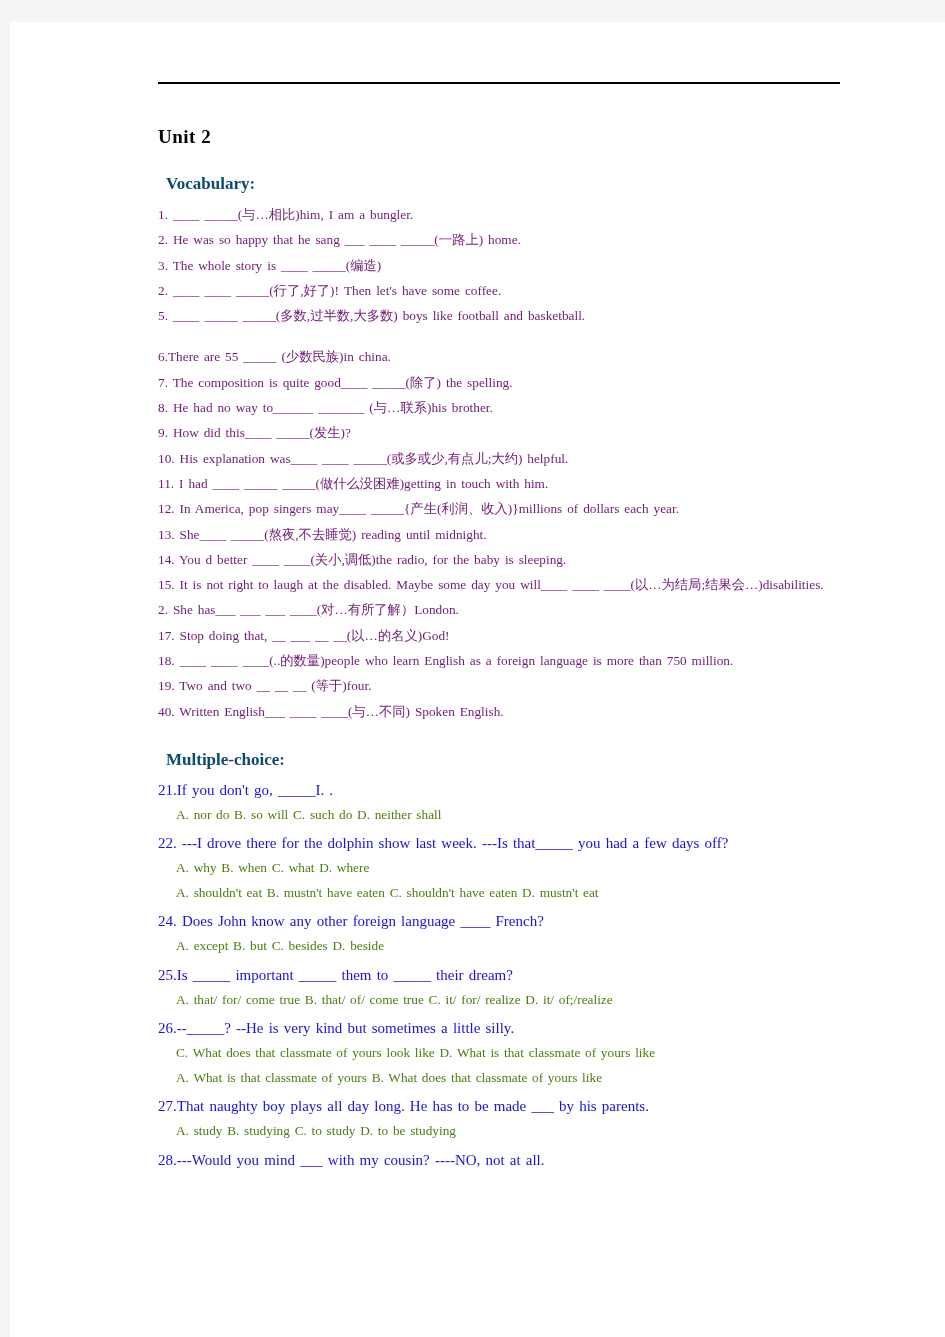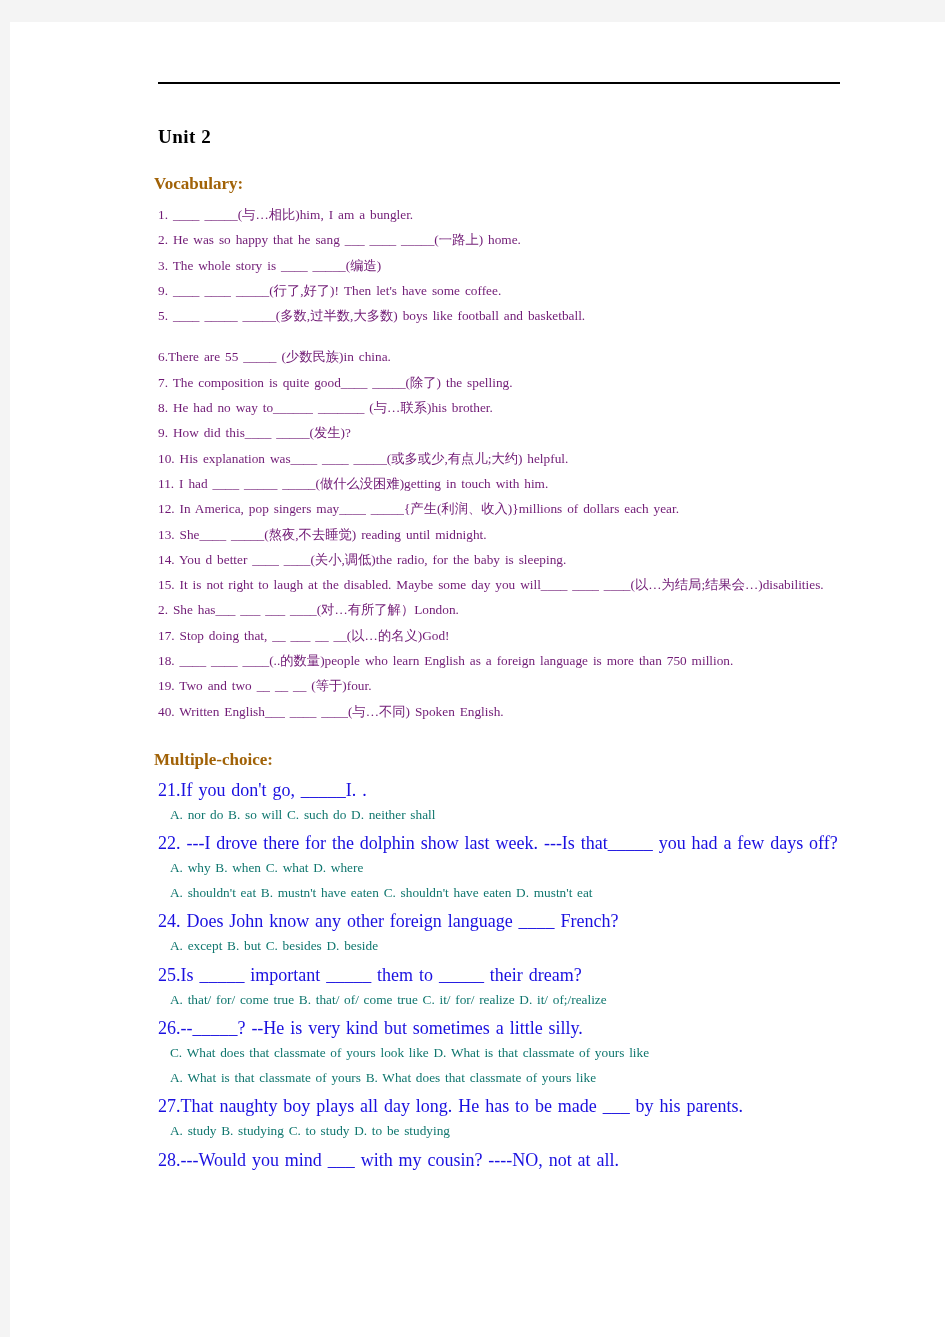--- a/index.html
+++ b/index.html
@@ -36,22 +36,22 @@
   h1.unit-title {
     font-size: 19px;
     font-weight: bold;
     margin: 42px 0 0 8px;
     letter-spacing: 0.5px;
     color: #000;
   }
   h2.section-title {
     font-size: 17px;
     font-weight: bold;
-    margin: 26px 0 8px 4px;
-    color: #a16207;
+    margin: 26px 0 8px 16px;
+    color: #0c4a6e;
   }
   h2.section-title.mc {
     margin-top: 26px;
   }
   .vocab-list {
     margin: 0;
     padding: 0;
     list-style: none;
   }
   .vocab-item {
@@ -69,51 +69,51 @@
     padding-left: 0;
     text-indent: 0;
     margin-top: 16px;
   }
   .mc-list {
     margin: 0;
     padding: 0;
     list-style: none;
   }
   .mc-q {
-    font-size: 18px;
+    font-size: 15px;
     line-height: 24.7px;
     color: #1a10e0;
     margin: 4px 0 0 8px;
     word-spacing: 1.4px;
   }
   .mc-o {
     font-size: 13.3px;
     line-height: 24.7px;
-    color: #0f766e;
-    margin: 0 0 0 20px;
+    color: #4d7c0f;
+    margin: 0 0 0 26px;
     word-spacing: 1.4px;
   }
 </style>
 </head>
 <body>
 
 <div class="page">
   <div class="content">
 
     <div class="top-rule"></div>
 
     <h1 class="unit-title">Unit 2</h1>
 
     <h2 class="section-title">Vocabulary:</h2>
 
     <ul class="vocab-list">
       <li class="vocab-item">1.  ____  _____(与…相比)him, I am a bungler.</li>
       <li class="vocab-item">2. He was so happy that he sang ___ ____ _____(一路上) home.</li>
       <li class="vocab-item">3. The whole story is ____ _____(编造)</li>
-      <li class="vocab-item">9. ____  ____  _____(行了,好了)! Then let's have some coffee.</li>
+      <li class="vocab-item">2. ____  ____  _____(行了,好了)! Then let's have some coffee.</li>
       <li class="vocab-item">5. ____  _____  _____(多数,过半数,大多数) boys like football and basketball.</li>
       <li class="vocab-item no-indent">6.There are 55 _____ (少数民族)in china.</li>
       <li class="vocab-item">7. The composition is quite good____ _____(除了) the spelling.</li>
       <li class="vocab-item">8. He had no way to______ _______ (与…联系)his brother.</li>
       <li class="vocab-item">9. How did this____ _____(发生)?</li>
       <li class="vocab-item">10. His explanation was____ ____ _____(或多或少,有点儿;大约) helpful.</li>
       <li class="vocab-item">11. I had ____ _____ _____(做什么没困难)getting in touch with him.</li>
       <li class="vocab-item">12. In America, pop singers may____ _____{产生(利润、收入)}millions of dollars each year.</li>
       <li class="vocab-item">13. She____ _____(熬夜,不去睡觉) reading until midnight.</li>
       <li class="vocab-item">14. You d better ____ ____(关小,调低)the radio, for the baby is sleeping.</li>

